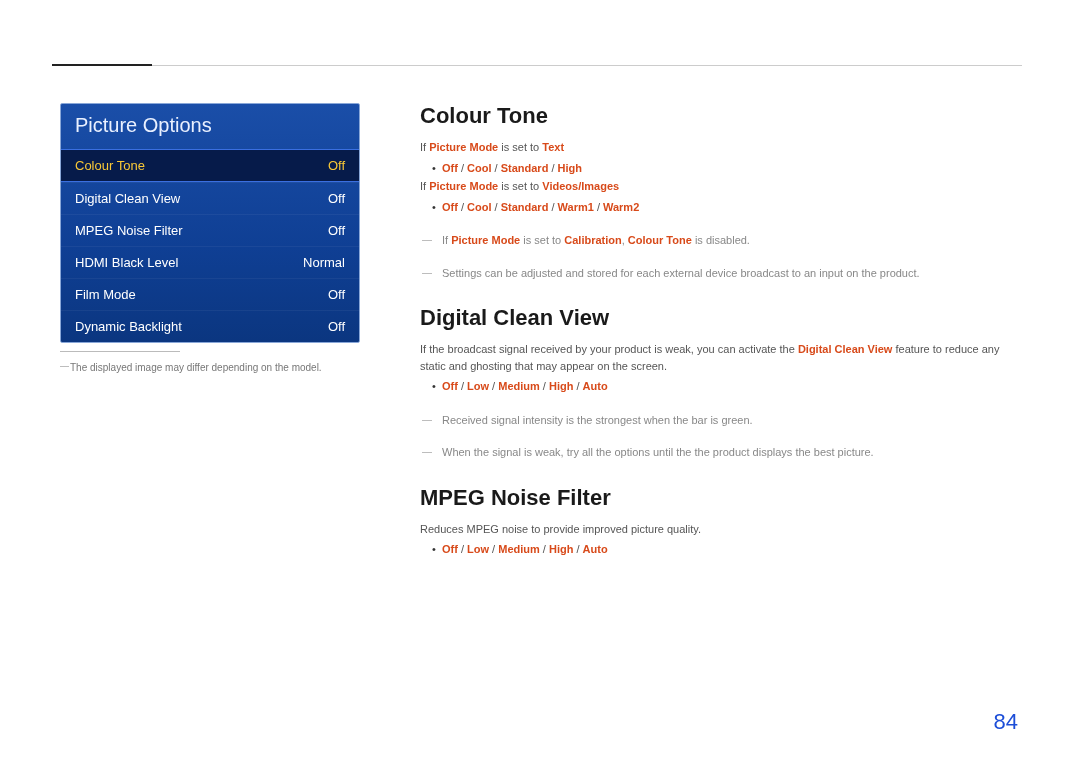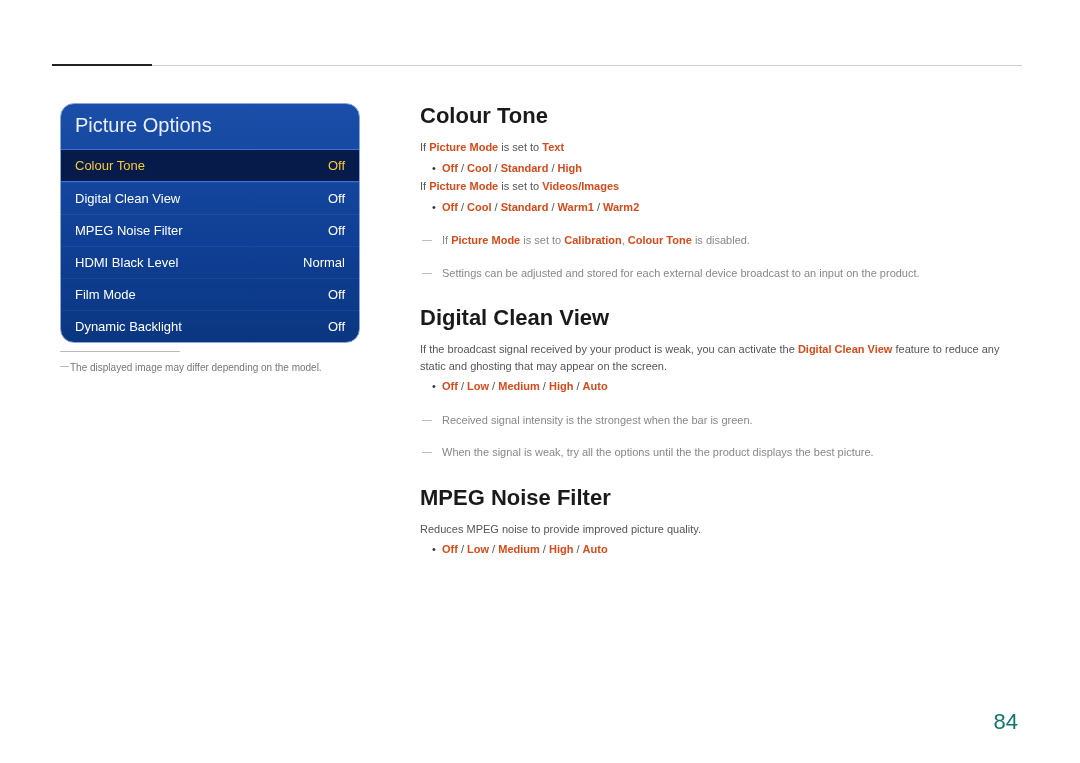--- a/index.html
+++ b/index.html
@@ -33,21 +33,21 @@
     display: flex;
     gap: 60px;
     padding-top: 48px;
   }
   .left-col { width: 300px; flex: none; }
   .right-col { flex: 1; padding-top: 0; }
 
   .menu-box {
     background: linear-gradient(#1a4ea8, #0f3f94 60%, #0b3680);
     border: 1px solid #89a7d8;
-    border-radius: 14px;
+    border-radius: 2px;
     color: #fff;
     overflow: hidden;
   }
   .menu-title {
     font-size: 20px;
     font-weight: 400;
     padding: 10px 14px 12px 14px;
     color: #e9f0ff;
   }
   .menu-item {
@@ -138,21 +138,21 @@
     font-size: 10px;
     color: #aaa;
   }
   .dash-note .accent { color: #d84a1a; font-weight: 700; }
 
   .page-num {
     position: absolute;
     right: 62px;
     bottom: 28px;
     font-size: 22px;
-    color: #0f766e;
+    color: #1d4ed8;
     font-weight: 300;
   }
 </style>
 </head>
 <body>
 
 <div class="top-rule"></div>
 <div class="top-rule-thin"></div>
 
 <div class="page">

